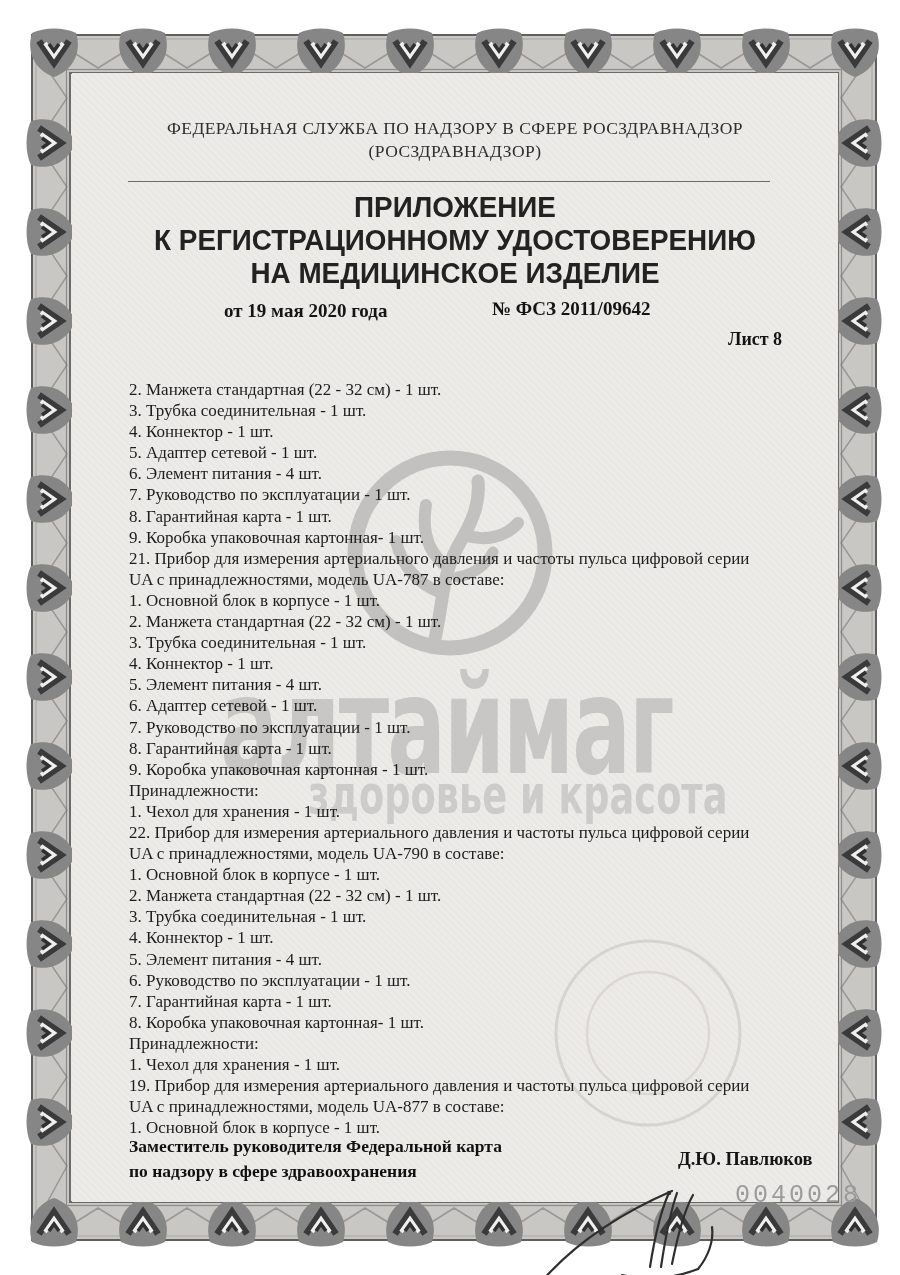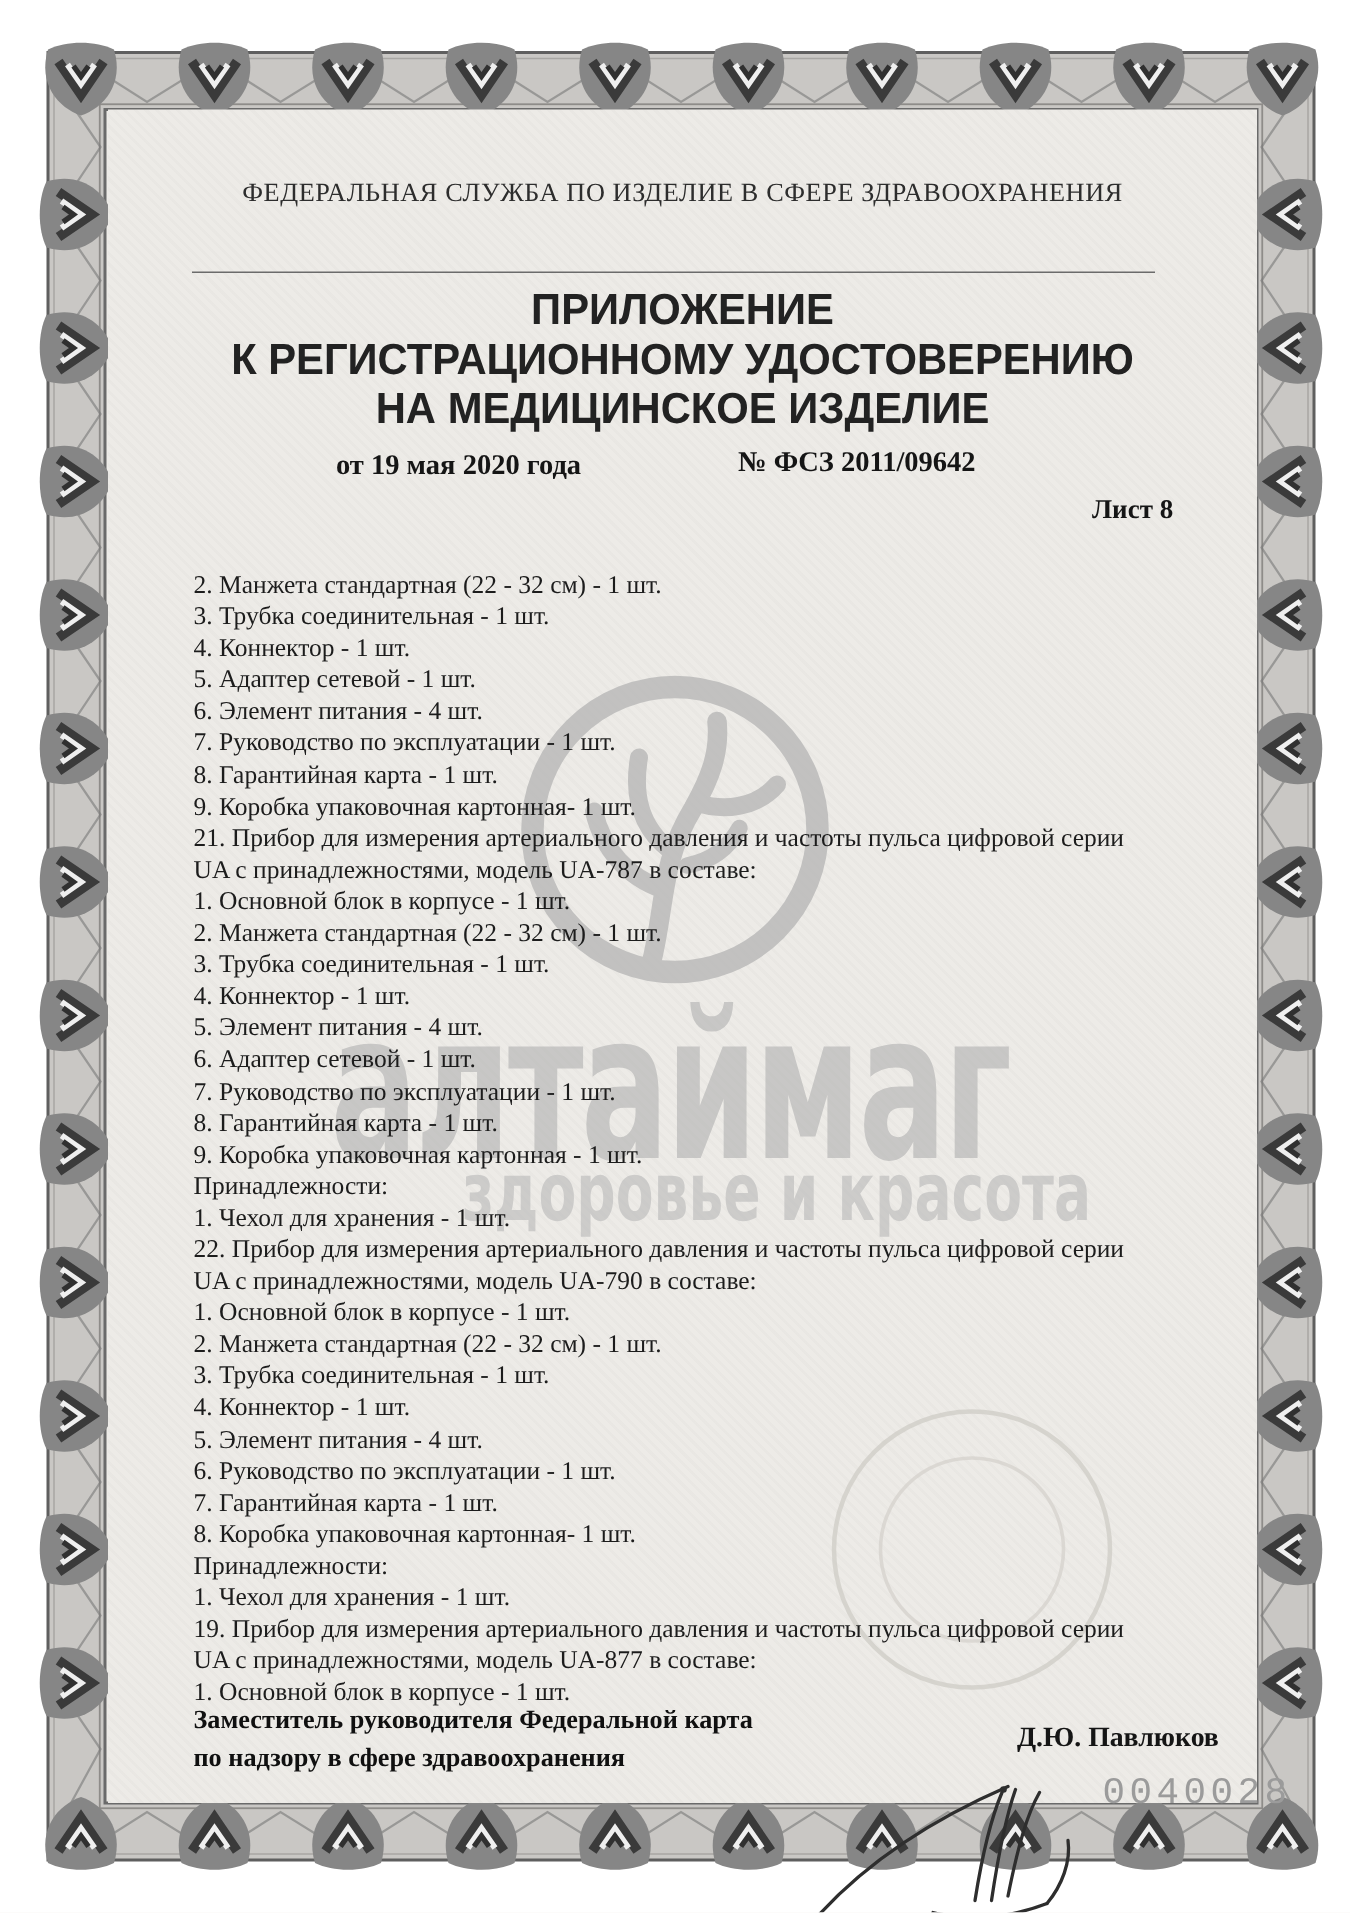--- a/index.html
+++ b/index.html
@@ -143,21 +143,22 @@
       <div class="wm-brand">алтаймаг</div>
       <div class="wm-tag">здоровье и красота</div>
       <svg class="stamp" width="200" height="200" viewBox="0 0 200 200">
         <circle cx="98" cy="98" r="92" fill="none" stroke="#ccc9c3" stroke-width="3" opacity="0.8"></circle>
         <circle cx="98" cy="98" r="61" fill="none" stroke="#d3d0ca" stroke-width="2.4" opacity="0.8"></circle>
       </svg>
     </div>
 
     <div class="content">
       <div class="hdr">
-        <div>ФЕДЕРАЛЬНАЯ СЛУЖБА ПО ИЗДЕЛИЕ В СФЕРЕ ЗДРАВООХРАНЕНИЯ</div>
+        <div>ФЕДЕРАЛЬНАЯ СЛУЖБА ПО НАДЗОРУ В СФЕРЕ РОСЗДРАВНАДЗОР</div>
+        <div>(РОСЗДРАВНАДЗОР)</div>
       </div>
       <div class="rule"></div>
 
       <div class="ttl">
         <div>ПРИЛОЖЕНИЕ</div>
         <div>К РЕГИСТРАЦИОННОМУ УДОСТОВЕРЕНИЮ</div>
         <div>НА МЕДИЦИНСКОЕ ИЗДЕЛИЕ</div>
       </div>
 
       <div class="meta-date">от 19 мая 2020 года</div>

